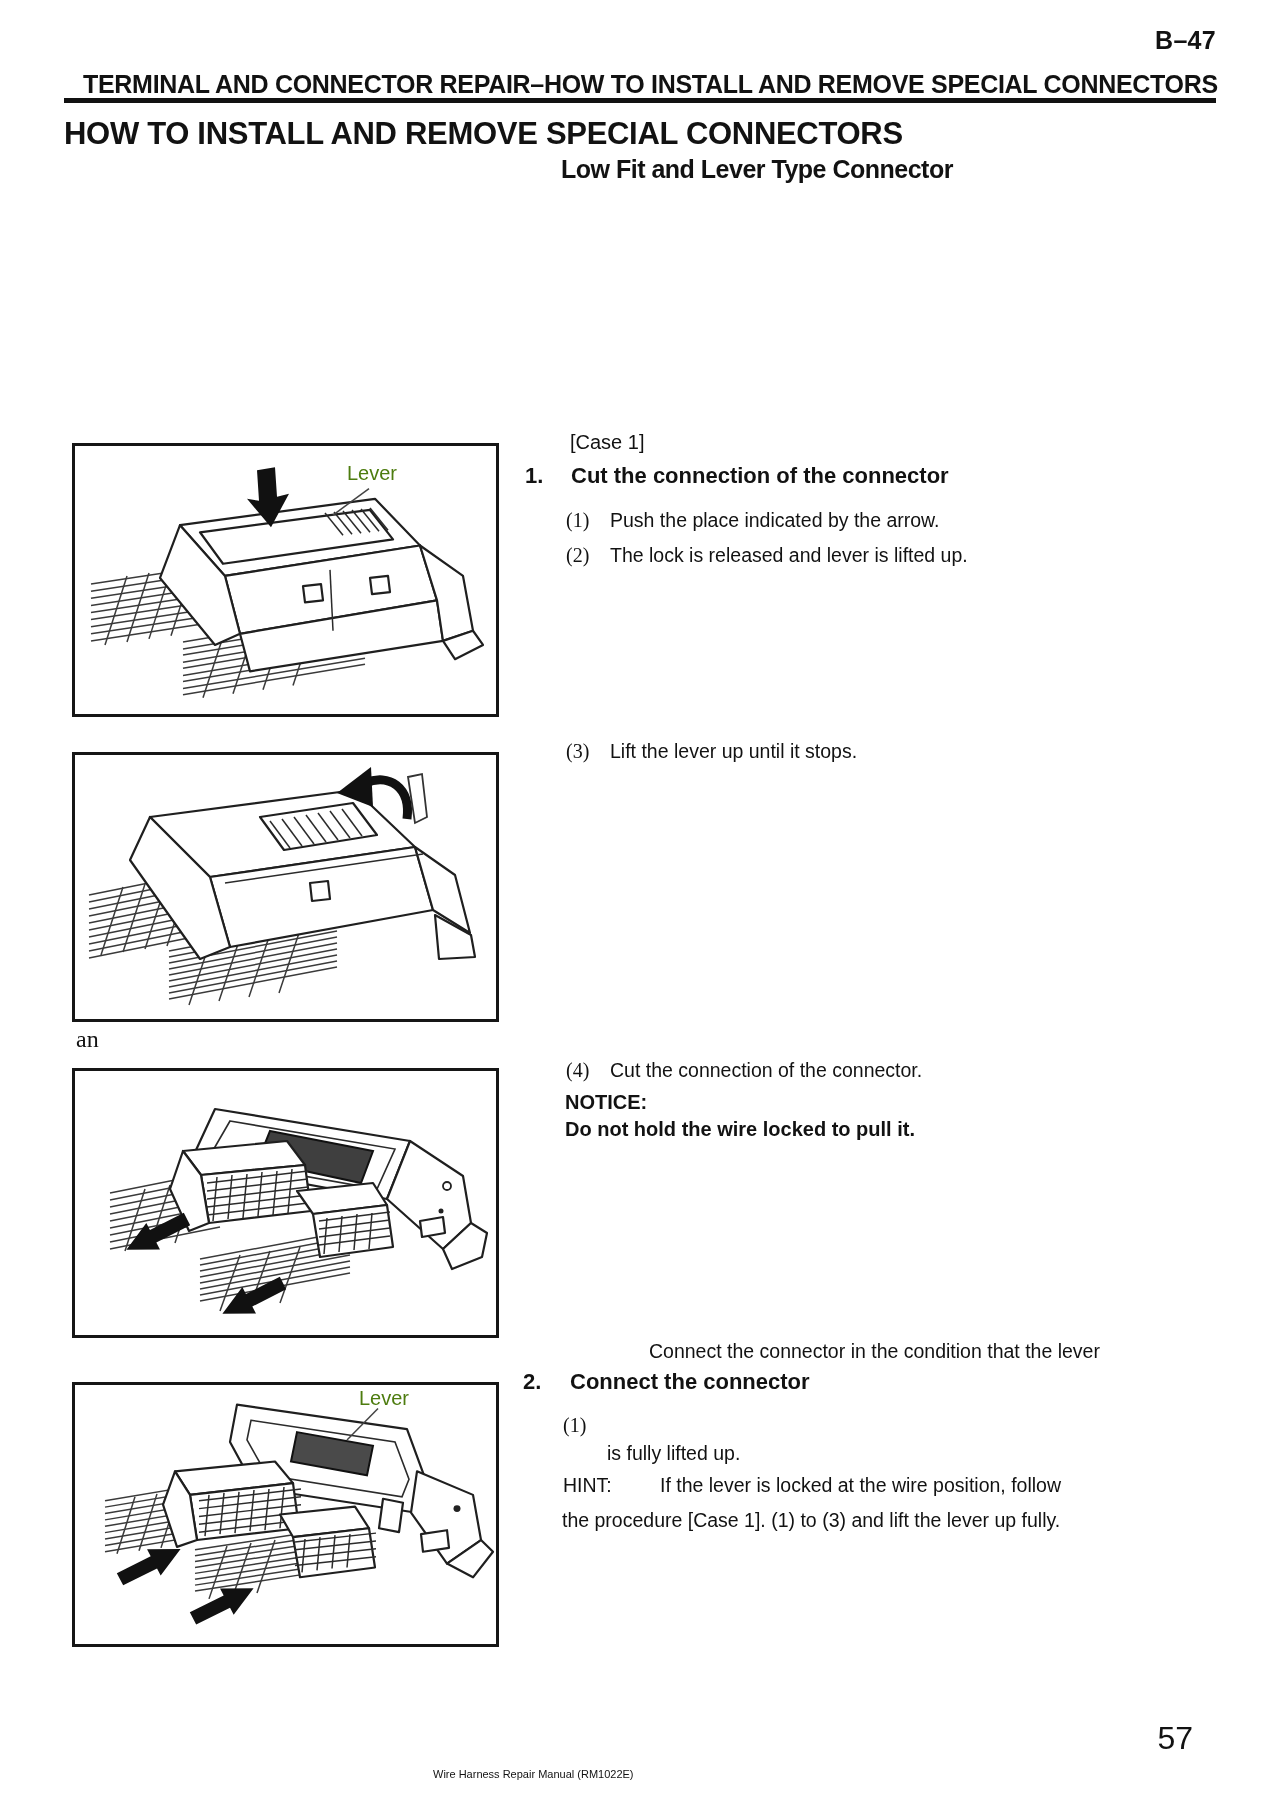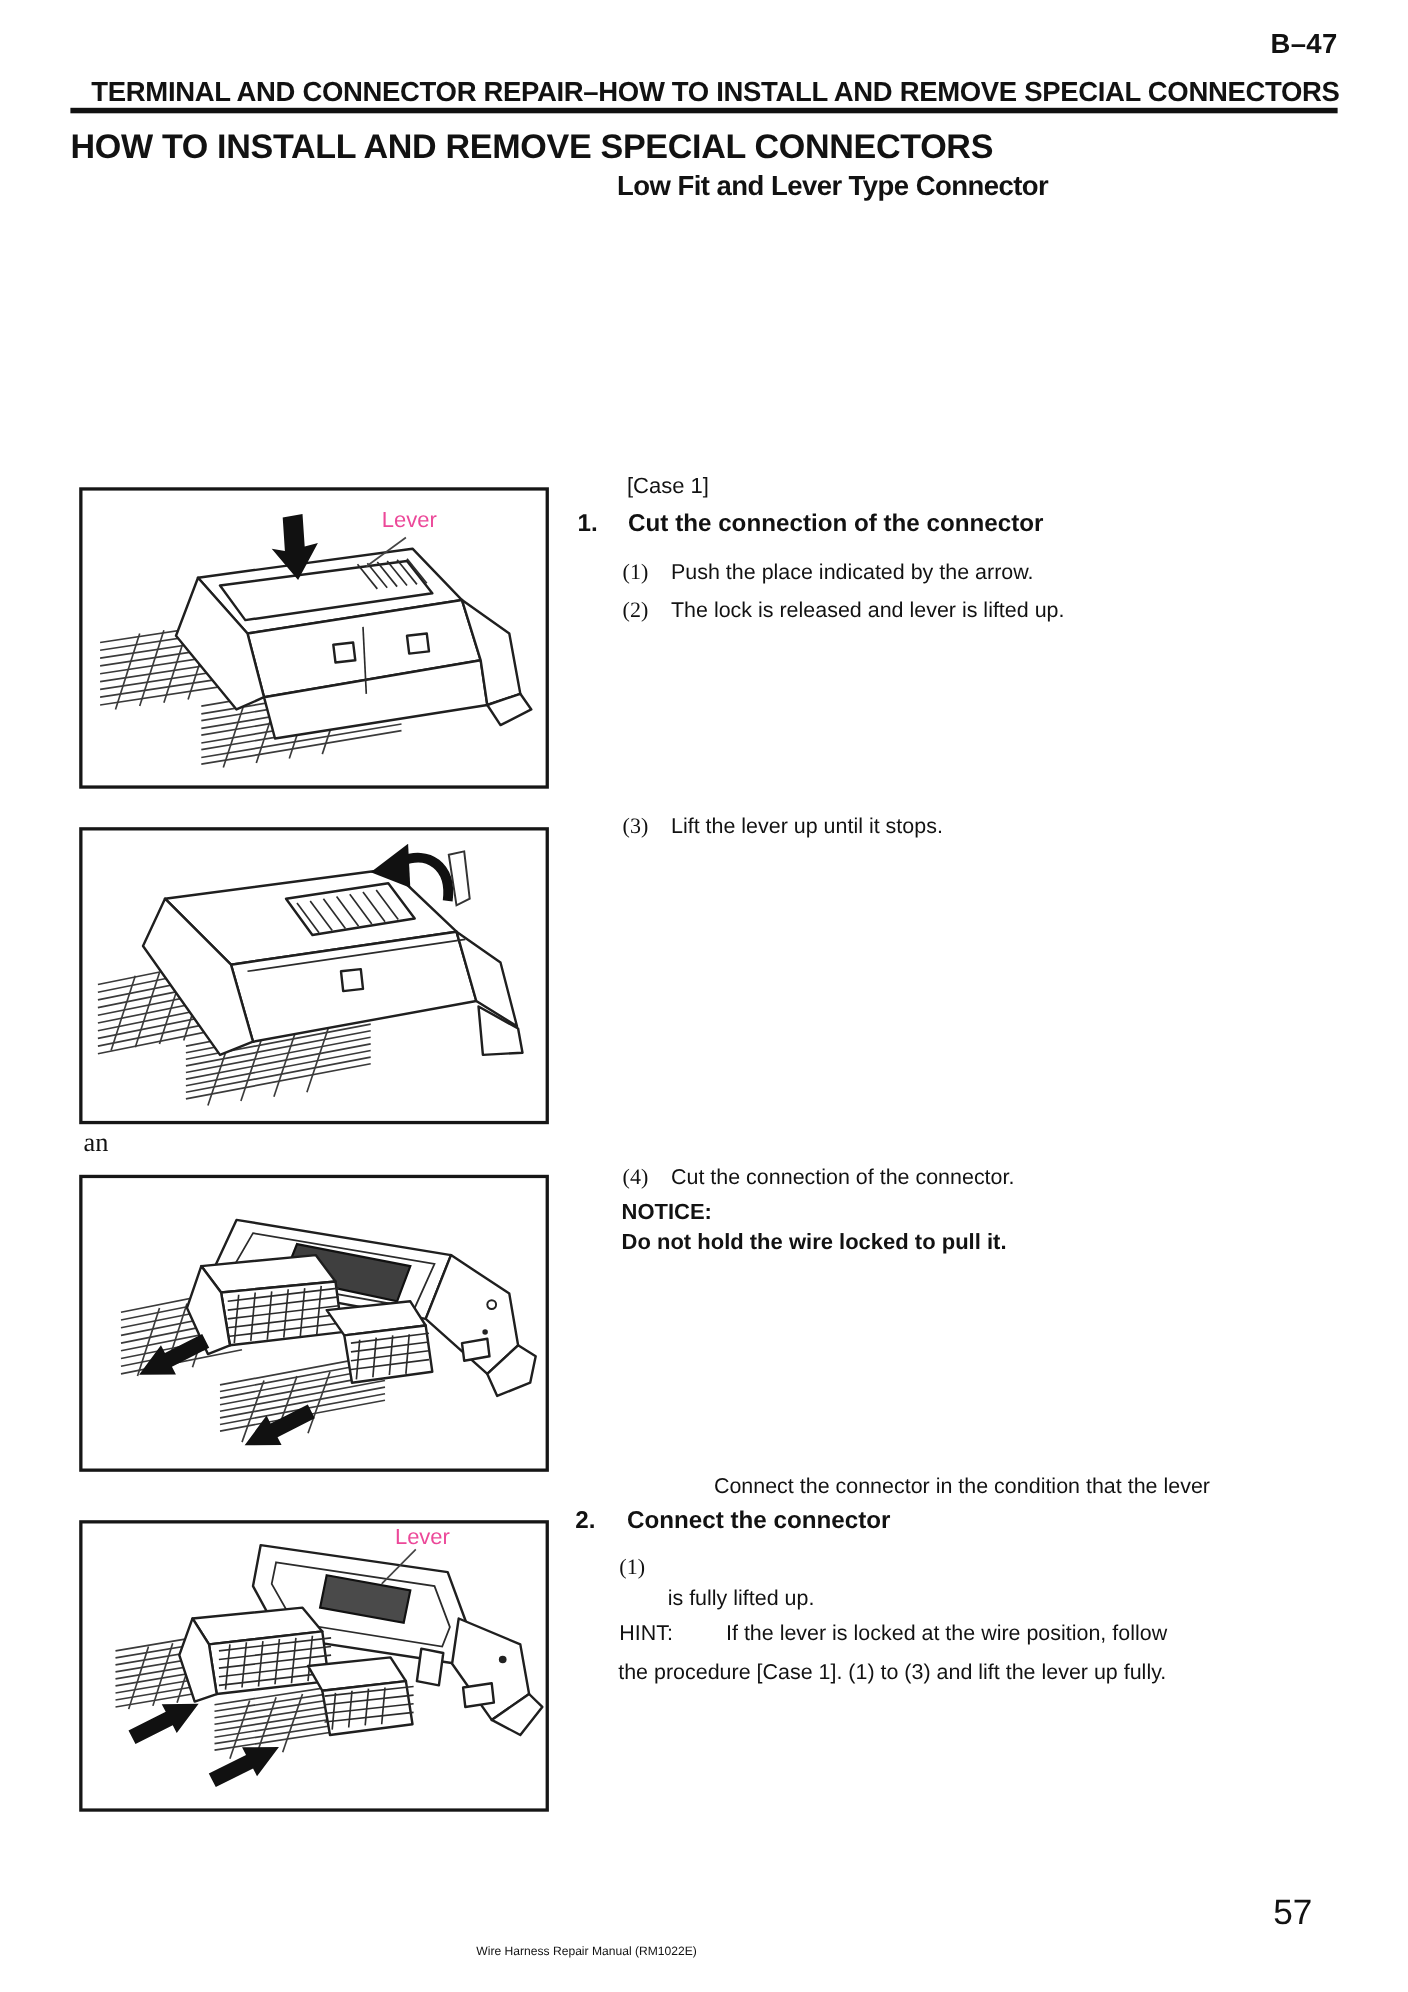--- a/index.html
+++ b/index.html
@@ -16,21 +16,21 @@
   .header-rule { position:absolute; top:98px; left:64px; width:1152px; height:5px; background:#111; }
   .doc-title { top:116px; left:64px; font-size:31px; font-weight:bold; letter-spacing:-0.3px; }
   .doc-subtitle { top:155px; left:561px; font-size:25px; font-weight:bold; letter-spacing:-0.5px; }
   .body-txt { font-size:19.5px; }
   .sub-num { font-family:"Liberation Serif", serif; font-size:20px; }
   .step-num { font-size:22px; font-weight:bold; }
   .step-heading { font-size:22px; font-weight:bold;text-align:right; }
   .notice { font-size:20px; font-weight:bold; }
   .figbox { position:absolute; left:72px; width:427px; border:3px solid #161616; background:#fff; }
   .figbox svg { display:block; width:100%; height:100%; }
-  .fig-label { position:absolute; font-size:20px; color:#ec4899; }
+  .fig-label { position:absolute; font-size:20px; color:#4d7c0f; }
   .margin-note { font-size:24px; }
   .footer-txt { top:1768px; left:433px; font-size:11px; }
   .page-number { top:1720px; left:1073px; width:120px; text-align:right; font-size:32px; }
   .wire { stroke:#3a3a3a; stroke-width:1.5; }
   .bodyline { fill:#fff; stroke:#1f1f1f; stroke-width:2.2; stroke-linejoin:round; }
   .detail { stroke:#2b2b2b; stroke-width:1.5; fill:none; }
 </style>
 </head>
 <body>
 

